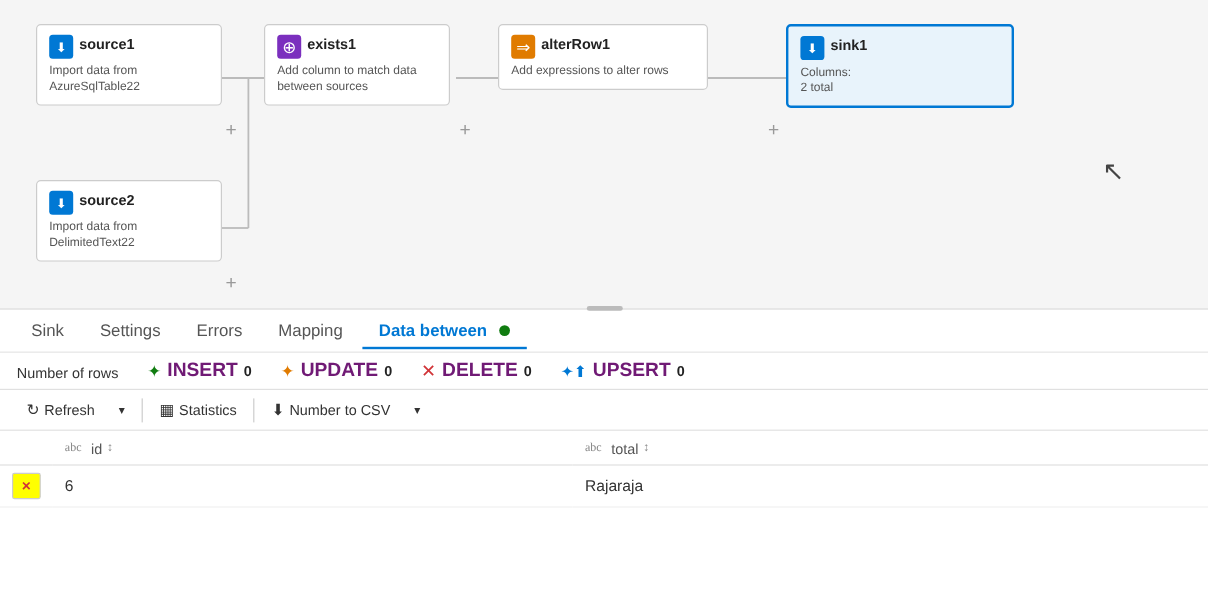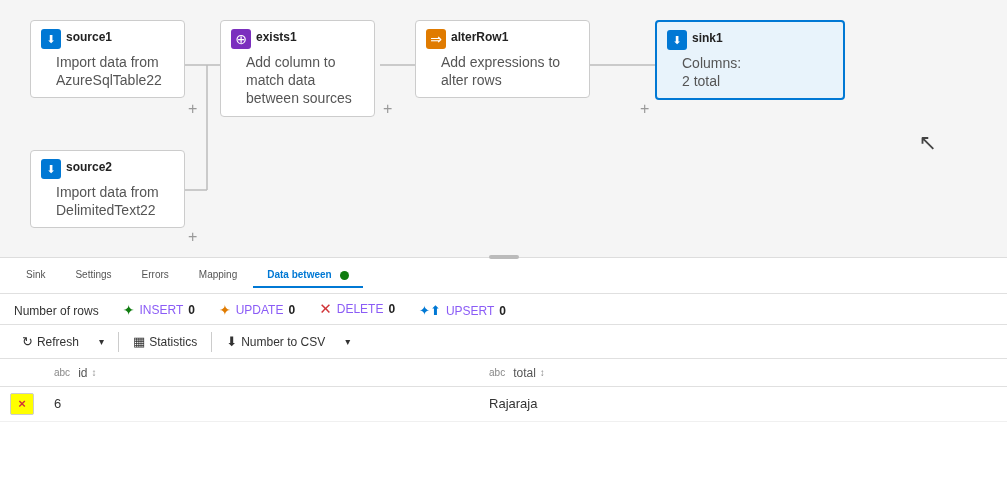--- a/index.html
+++ b/index.html
@@ -28,24 +28,23 @@
       border: 2px solid #0078d4;
       background: #e8f3fb;
     }
     .node-title {
       font-weight: 600;
       font-size: 12px;
       margin-bottom: 4px;
       color: #222;
     }
     .node-desc {
-      font-size: 14px;
+      font-size: 10px;
       color: #555;
       line-height: 1.3;
-      margin-left: 15px;
     }
     .node-icon {
       width: 20px;
       height: 20px;
       border-radius: 3px;
       display: inline-flex;
       align-items: center;
       justify-content: center;
       font-size: 11px;
       margin-right: 5px;
@@ -97,21 +96,21 @@
     .tabs-row {
       display: flex;
       align-items: center;
       border-bottom: 1px solid #e0e0e0;
       padding: 0 12px;
       height: 36px;
       gap: 0;
     }
     .tab {
       padding: 6px 14px;
-      font-size: 10px;
+      font-size: 14px;
       color: #555;
       cursor: pointer;
       border-bottom: 2px solid transparent;
       margin-right: 2px;
     }
     .tab.active {
       color: #0078d4;
       border-bottom: 2px solid #0078d4;
       font-weight: 600;
     }
@@ -137,21 +136,21 @@
     }
     .stat-item {
       display: flex;
       align-items: center;
       gap: 5px;
     }
     .badge-insert { color: #107c10; }
     .badge-update { color: #e07b00; }
     .badge-delete { color: #d13438; }
     .badge-upsert { color: #0078d4; }
-    .stat-label { color: #8b5cf6; font-size: 12px; }
+    .stat-label { color: #701a75; font-size: 16px; font-weight: bold; }
     .stat-count { font-weight: 600; color: #222; }
 
     
     .toolbar-row {
       display: flex;
       align-items: center;
       padding: 5px 14px;
       border-bottom: 1px solid #e0e0e0;
       gap: 4px;
       background: #fff;
@@ -206,20 +205,21 @@
     }
     .col-sort {
       display: inline-flex;
       align-items: center;
       gap: 4px;
     }
     .col-type {
       font-size: 10px;
       color: #888;
       margin-right: 4px;
+      font-family: Liberation Serif, serif;
     }
     .delete-cell {
       width: 36px;
       text-align: center;
     }
     .delete-btn {
       display: inline-flex;
       align-items: center;
       justify-content: center;
       width: 24px;

